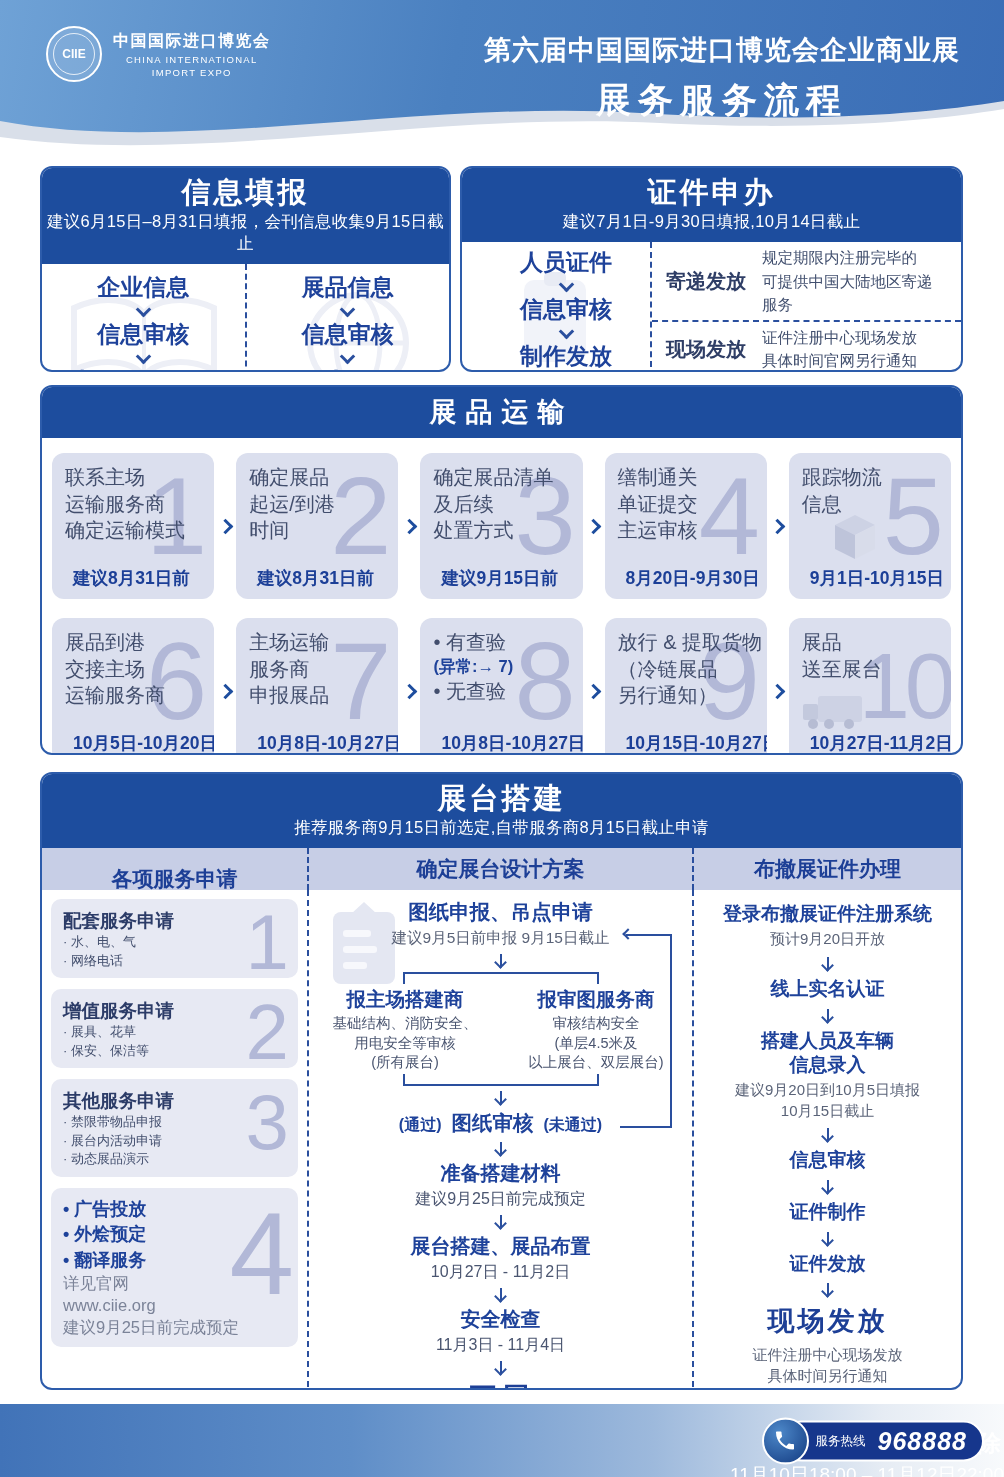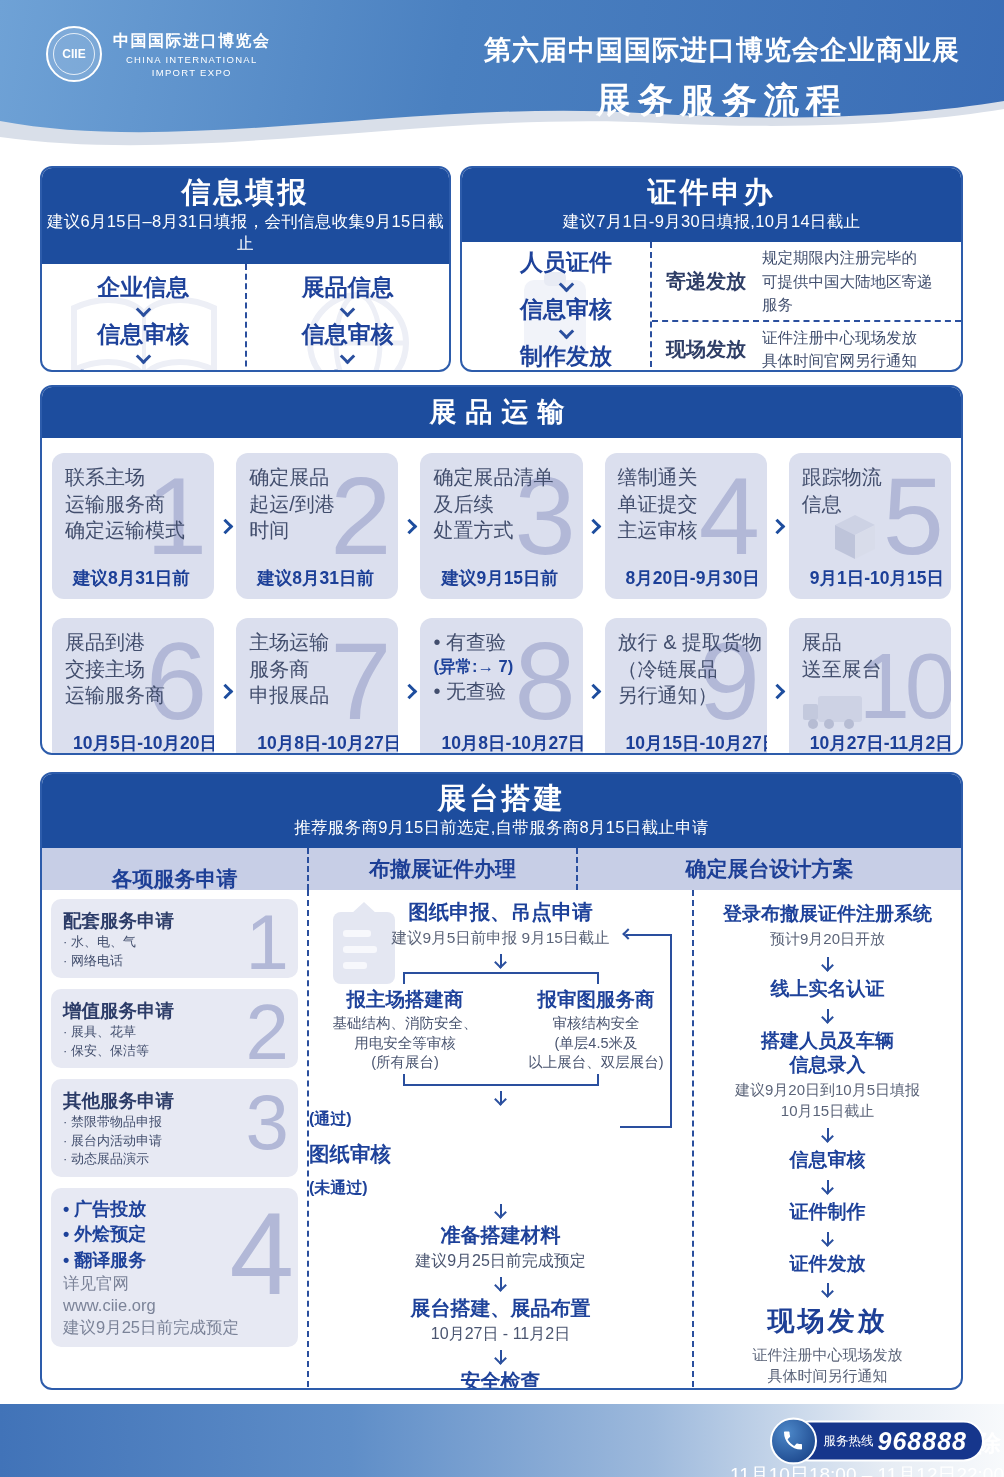--- a/index.html
+++ b/index.html
@@ -86,21 +86,21 @@
   .flowarrow { margin:5px auto; width:16px; }
   .fl { width:2px; height:12px; background:#2a4f9e; margin:0 auto; }
   .fh { width:9px; height:9px; border-right:2.5px solid #2a4f9e; border-bottom:2.5px solid #2a4f9e;
         transform:rotate(45deg); margin:-8px auto 0; }
   .brk-top { width:196px; height:12px; margin:0 auto; border:2px solid #2a4f9e; border-bottom:none; }
   .brk-bot { width:196px; height:12px; margin:2px auto 0; border:2px solid #2a4f9e; border-top:none; }
   .branches { display:flex; justify-content:center; gap:8px; margin-top:2px; }
   .branch { width:183px; }
   .btitle { font-size:19.5px; font-weight:bold; color:#1e429a; margin-bottom:1px; }
   .bline { font-size:14.5px; color:#4a5570; line-height:1.32; }
-  .review { margin-top:4px; display:flex; justify-content:center; align-items:baseline; gap:10px;flex-direction:column; }
+  .review { margin-top:4px; display:flex; justify-content:center; align-items:baseline; gap:10px; }
   .rv-small { font-size:16px; font-weight:bold; color:#1e429a; }
   .rv-big { font-size:20.5px; font-weight:bold; color:#1e429a; }
   .mstep-t { font-size:20px; font-weight:bold; color:#1e429a; }
   .mstep-s { font-size:16px; color:#4a5570; margin-top:2px; }
   .mbig { font-size:30px; font-weight:bold; color:#1d3f96; letter-spacing:3px; }
   #loop-v { position:absolute; right:20px; top:44px; height:192px; width:0; border-right:2px solid #2a4f9e; }
   #loop-ht { position:absolute; right:20px; top:44px; width:46px; border-top:2px solid #2a4f9e; }
   #loop-hb { position:absolute; right:20px; top:236px; width:52px; border-top:2px solid #2a4f9e; }
   .chev-l { position:absolute; left:-2px; top:-6px; width:8px; height:8px;
             border-left:2.5px solid #2a4f9e; border-bottom:2.5px solid #2a4f9e; transform:rotate(45deg); }
@@ -115,21 +115,21 @@
   .fband { position:absolute; top:1404px; left:0; width:1004px; height:73px;
            background:linear-gradient(90deg,#4173b8 0%,#5f8ec8 35%,#9db9dc 65%,#e6ecf4 88%,#f8fafc 100%); }
   .ftext { position:absolute; left:0; right:0; top:24px; text-align:right; color:#fff; }
   .ft1 { font-size:23px; font-weight:bold; letter-spacing:3px; }
   .ft2 { font-size:19px; margin-top:3px; }
   .hotline { position:absolute; right:20px; top:50%; transform:translateY(-50%); display:flex; align-items:center; }
   .hl-circle { width:47px; height:47px; border-radius:50%; border:2px solid #fff;
                background:radial-gradient(circle at 35% 30%,#4d88c9,#123a80);
                display:flex; align-items:center; justify-content:center; z-index:2; }
   .hl-pill { background:#16368c; border:2px solid #fff; border-radius:999px; color:#fff;
-             padding:4px 15px 4px 33px; margin-left:-28px; display:flex; align-items:center; gap:4px; }
+             padding:4px 15px 4px 33px; margin-left:-28px; display:flex; align-items:center; gap:12px; }
   .hl-label { font-size:12.5px; white-space:nowrap; }
   .hl-num { font-size:25px; font-weight:bold; font-style:italic; letter-spacing:1px; }
 
   .wm { position:absolute; z-index:1; }
 </style>
 </head>
 <body>
 
 <div class="page">
 
@@ -342,22 +342,22 @@
     </div>
   </div>
 
   <div class="obox sec-build">
     <div class="boxhdr">
       <div class="bt">展台搭建</div>
       <div class="bs">推荐服务商9月15日前选定,自带服务商8月15日截止申请</div>
     </div>
     <div class="bstrip">
       <div class="cell w-left">各项服务申请</div>
+      <div class="cell w-mid">确定展台设计方案</div>
       <div class="cell w-right">布撤展证件办理</div>
-      <div class="cell w-mid">确定展台设计方案</div>
     </div>
     <div class="bbody">
 
       <div class="bcol col-services">
         <div class="lcard">
           <div class="ltitle">配套服务申请</div>
           <div class="litem">· 水、电、气</div>
           <div class="litem">· 网络电话</div>
           <div class="lnum">1</div>
         </div>

